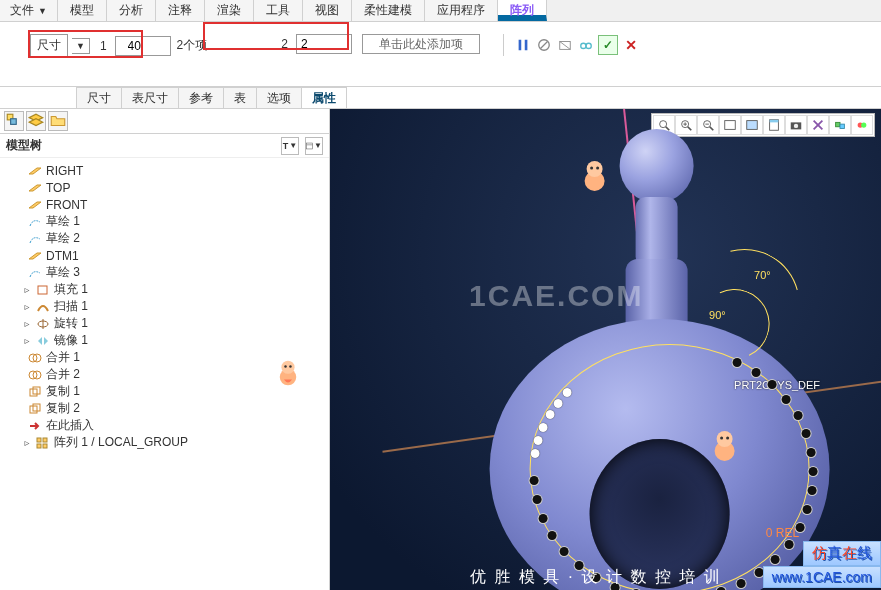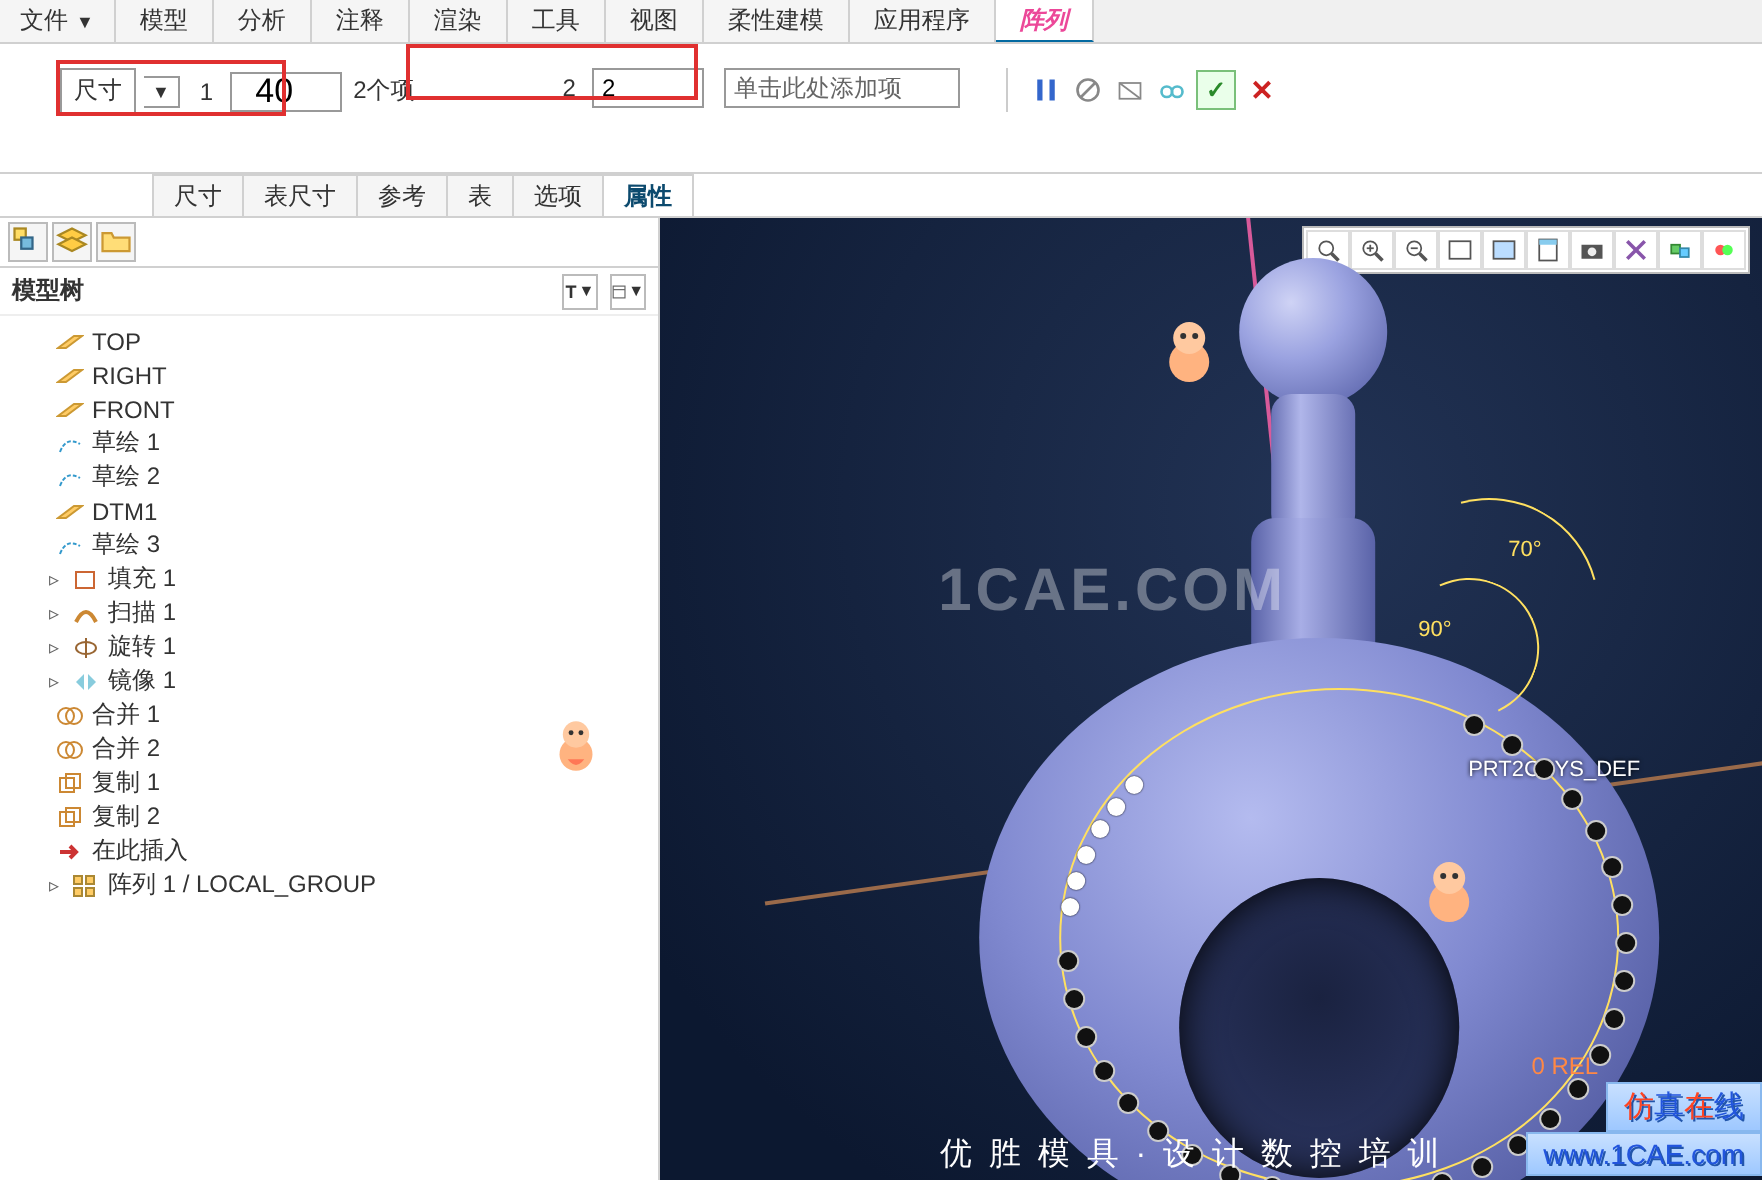--- a/index.html
+++ b/index.html
@@ -3,36 +3,36 @@
 <meta charset="utf-8">
 <style>
   * { box-sizing: border-box; margin: 0; padding: 0; font-family: "Microsoft YaHei", Arial, sans-serif; }
   body { width: 881px; height: 590px; background: #fff; overflow: hidden; font-size: 12px; color: #333; position: relative; }
 
   
   .menu-bar { display: flex; height: 22px; background: #f0f0f0; border-bottom: 1px solid #d0d0d0; }
   .menu-file { padding: 2px 10px; border-right: 1px solid #d0d0d0; background: #f5f5f5; display: flex; align-items: center; gap: 4px; cursor: pointer; }
   .menu-tabs { display: flex; }
   .menu-tab { padding: 2px 12px; border-right: 1px solid #d0d0d0; background: #f5f5f5; display: flex; cursor: pointer; }
-  .menu-tab.active { background: #fff; border-bottom: 1px solid #0369a1; color: #ec4899; font-weight: bold; font-style: italic; }
+  .menu-tab.active { background: #fff; border-bottom: 6px solid #0369a1; color: #8b5cf6; font-weight: bold; }
   .menu-file .caret { font-size: 9px; }
 
   
   .options-bar { height: 65px; background: #fff; border-bottom: 1px solid #d0d0d0; display: flex; align-items: flex-start; padding: 12px 0 0 0; position: relative; }
   .opt-group1 { display: flex; align-items: center; padding-left: 30px; gap: 4px; }
   .sel-label { border: 1px solid #999; padding: 2px 6px; background: #fff; display: flex; align-items: center; }
   .sel-caret { border: 1px solid #999; border-left: none; padding: 2px 4px; background: #fff; font-size: 9px; cursor: pointer; }
   .num-label { margin: 0 4px 0 6px; }
-  .num-input { width: 56px; height: 20px; border: 1px solid #999; padding: 0 12px; font-size: 17px; }
+  .num-input { width: 56px; height: 20px; border: 1px solid #999; padding: 0 12px; font-size: 12px; }
   .items-lbl { margin-left: 2px; }
   .redbox1 { position: absolute; border: 2px solid #e03030; top: 8px; left: 28px; width: 115px; height: 28px; pointer-events: none; }
   .opt-group2 { display: flex; align-items: center; margin-left: 68px; gap: 4px; position: relative; }
   .num-input2 { width: 56px; height: 20px; border: 1px solid #999; padding: 0 4px; font-size: 12px; }
   .redbox2 { position: absolute; border: 2px solid #e03030; top: -12px; left: -72px; width: 146px; height: 28px; pointer-events: none; }
-  .hint-box { width: 118px; height: 20px; border: 1px solid #999; background: #fff; display: flex; align-items: center; padding: 0 4px; margin-left: 6px; color: #666; }
+  .hint-box { width: 118px; height: 20px; border: 1px solid #999; background: #fff; display: flex; align-items: center; padding: 0 16px; margin-left: 6px; color: #666; }
   .right-icons { position: absolute; right: 240px; top: 12px; display: flex; align-items: center; gap: 3px; padding-left: 10px; border-left: 1px solid #ccc; height: 22px; }
   .ribbon-ico { width: 18px; height: 18px; border: 1px solid transparent; display: flex; align-items: center; justify-content: center; cursor: pointer; }
   .ribbon-ico svg { width: 14px; height: 14px; }
   .ico-check { border: 1px solid #7ac07a; background: #eaffea; color: #2a8a2a; width: 20px; height: 20px; font-weight: bold; }
   .ico-x { color: #cc2222; width: 20px; height: 20px; font-weight: bold; font-size: 14px; }
 
   
   .sub-tabs { height: 22px; display: flex; border-bottom: 1px solid #d0d0d0; padding-left: 76px; background: #fff; }
   .sub-tab { padding: 2px 10px; border: 1px solid #d0d0d0; border-bottom: none; margin-right: -1px; background: #f5f5f5; cursor: pointer; }
   .sub-tab.active { background: #fff; font-weight: bold; color: #0c4a6e; }
@@ -231,29 +231,29 @@
       </div>
     </div>
     <div class="tree-body">
       <div id="tree-nodes">
           <div class="tree-node lvl1">
             <span class="node-ico">
               <svg viewBox="0 0 14 12">
                 <path d="M1 9 L9 3 L13 3 L5 9 Z" fill="#ffcc66" stroke="#cc9933"></path>
               </svg>
             </span>
+            <span>RIGHT</span>
+          </div>
+          <div class="tree-node lvl1">
+            <span class="node-ico">
+              <svg viewBox="0 0 14 12">
+                <path d="M1 9 L9 3 L13 3 L5 9 Z" fill="#ffcc66" stroke="#cc9933"></path>
+              </svg>
+            </span>
             <span>TOP</span>
-          </div>
-          <div class="tree-node lvl1">
-            <span class="node-ico">
-              <svg viewBox="0 0 14 12">
-                <path d="M1 9 L9 3 L13 3 L5 9 Z" fill="#ffcc66" stroke="#cc9933"></path>
-              </svg>
-            </span>
-            <span>RIGHT</span>
           </div>
           <div class="tree-node lvl1">
             <span class="node-ico">
               <svg viewBox="0 0 14 12">
                 <path d="M1 9 L9 3 L13 3 L5 9 Z" fill="#ffcc66" stroke="#cc9933"></path>
               </svg>
             </span>
             <span>FRONT</span>
           </div>
           <div class="tree-node lvl1">

